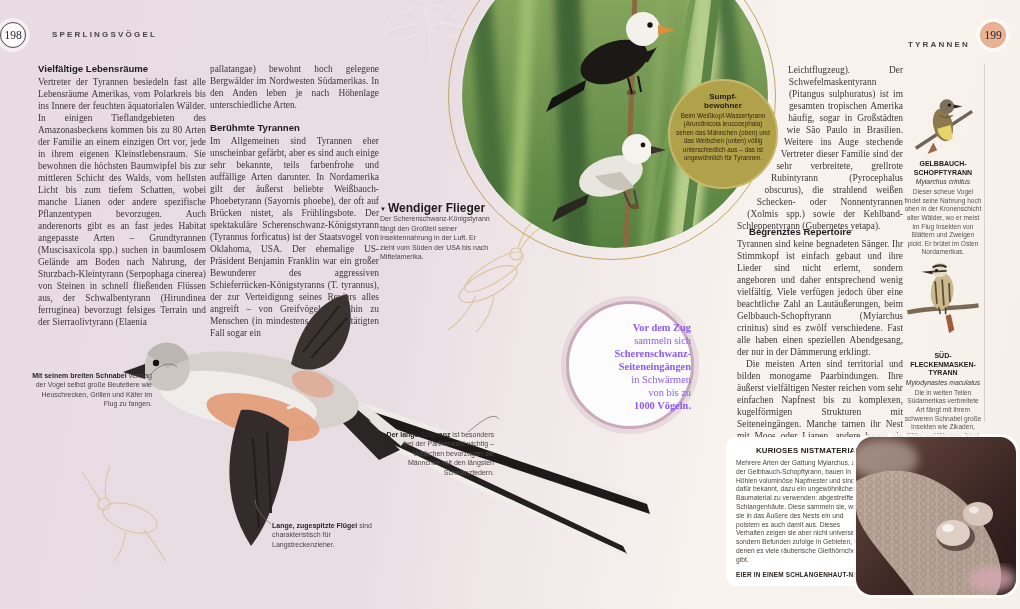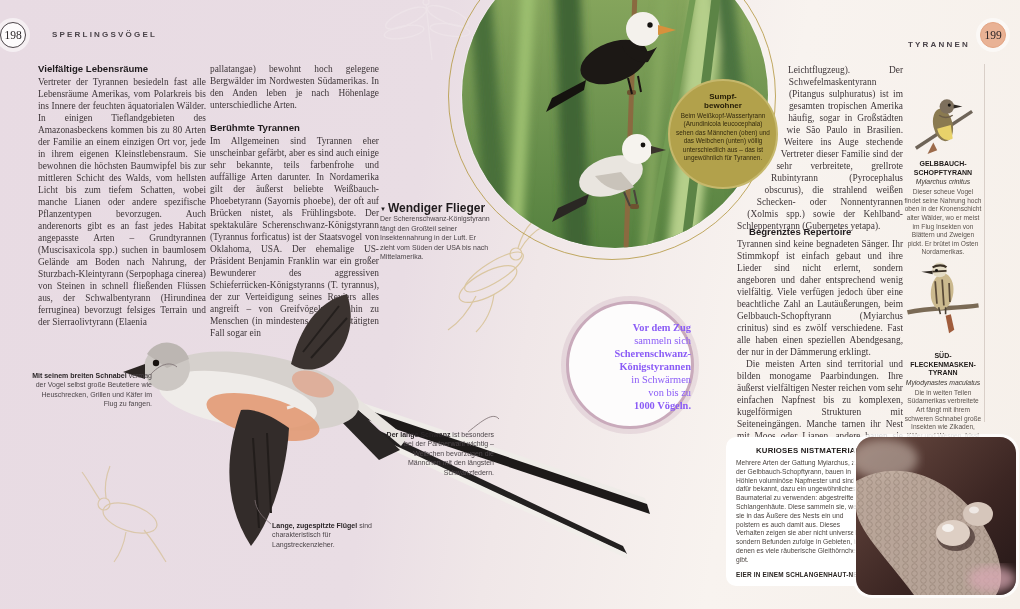--- a/index.html
+++ b/index.html
@@ -191,21 +191,21 @@
     <path d="M248,64 L284,18 M256,70 L292,30" stroke="#241f1d" stroke-width="2" fill="none"></path>
     <path d="M186,122 C170,165 168,215 196,258 C218,230 232,180 234,140 C218,128 200,120 186,122 Z" fill="#332c2a"></path>
     <path d="M198,150 L204,240 M212,145 L216,225" stroke="#221d1b" stroke-width="2" fill="none"></path>
     <path d="M232,120 C240,118 246,115 252,111" stroke="#efece9" stroke-width="3" fill="none"></path>
   </svg>
 
   <div class="abs swarm" style="left:566px;top:301px;z-index:3;">
     <div class="b">Vor dem Zug</div>
     <div>sammeln sich</div>
     <div class="b">Scherenschwanz-</div>
-    <div class="b">Königstyrannen</div>
+    <div class="b">Seiteneingängen</div>
     <div>in Schwärmen</div>
     <div>von bis zu</div>
     <div class="b">1000 Vögeln.</div>
   </div>
 
   <div class="abs cap right" style="left:28px;top:371px;width:124px;z-index:4;">
     <span class="lead">Mit seinem breiten Schnabel</span><span> vermag der Vogel selbst große Beutetiere wie Heuschrecken, Grillen und Käfer im Flug zu fangen.</span>
   </div>
   <div class="abs cap right" style="left:384px;top:430px;width:110px;z-index:4;">
     <span class="lead">Der lange Schwanz</span><span> ist besonders bei der Partnerwahl wichtig – Weibchen bevorzugen die Männchen mit den längsten Schwanzfedern.</span>

